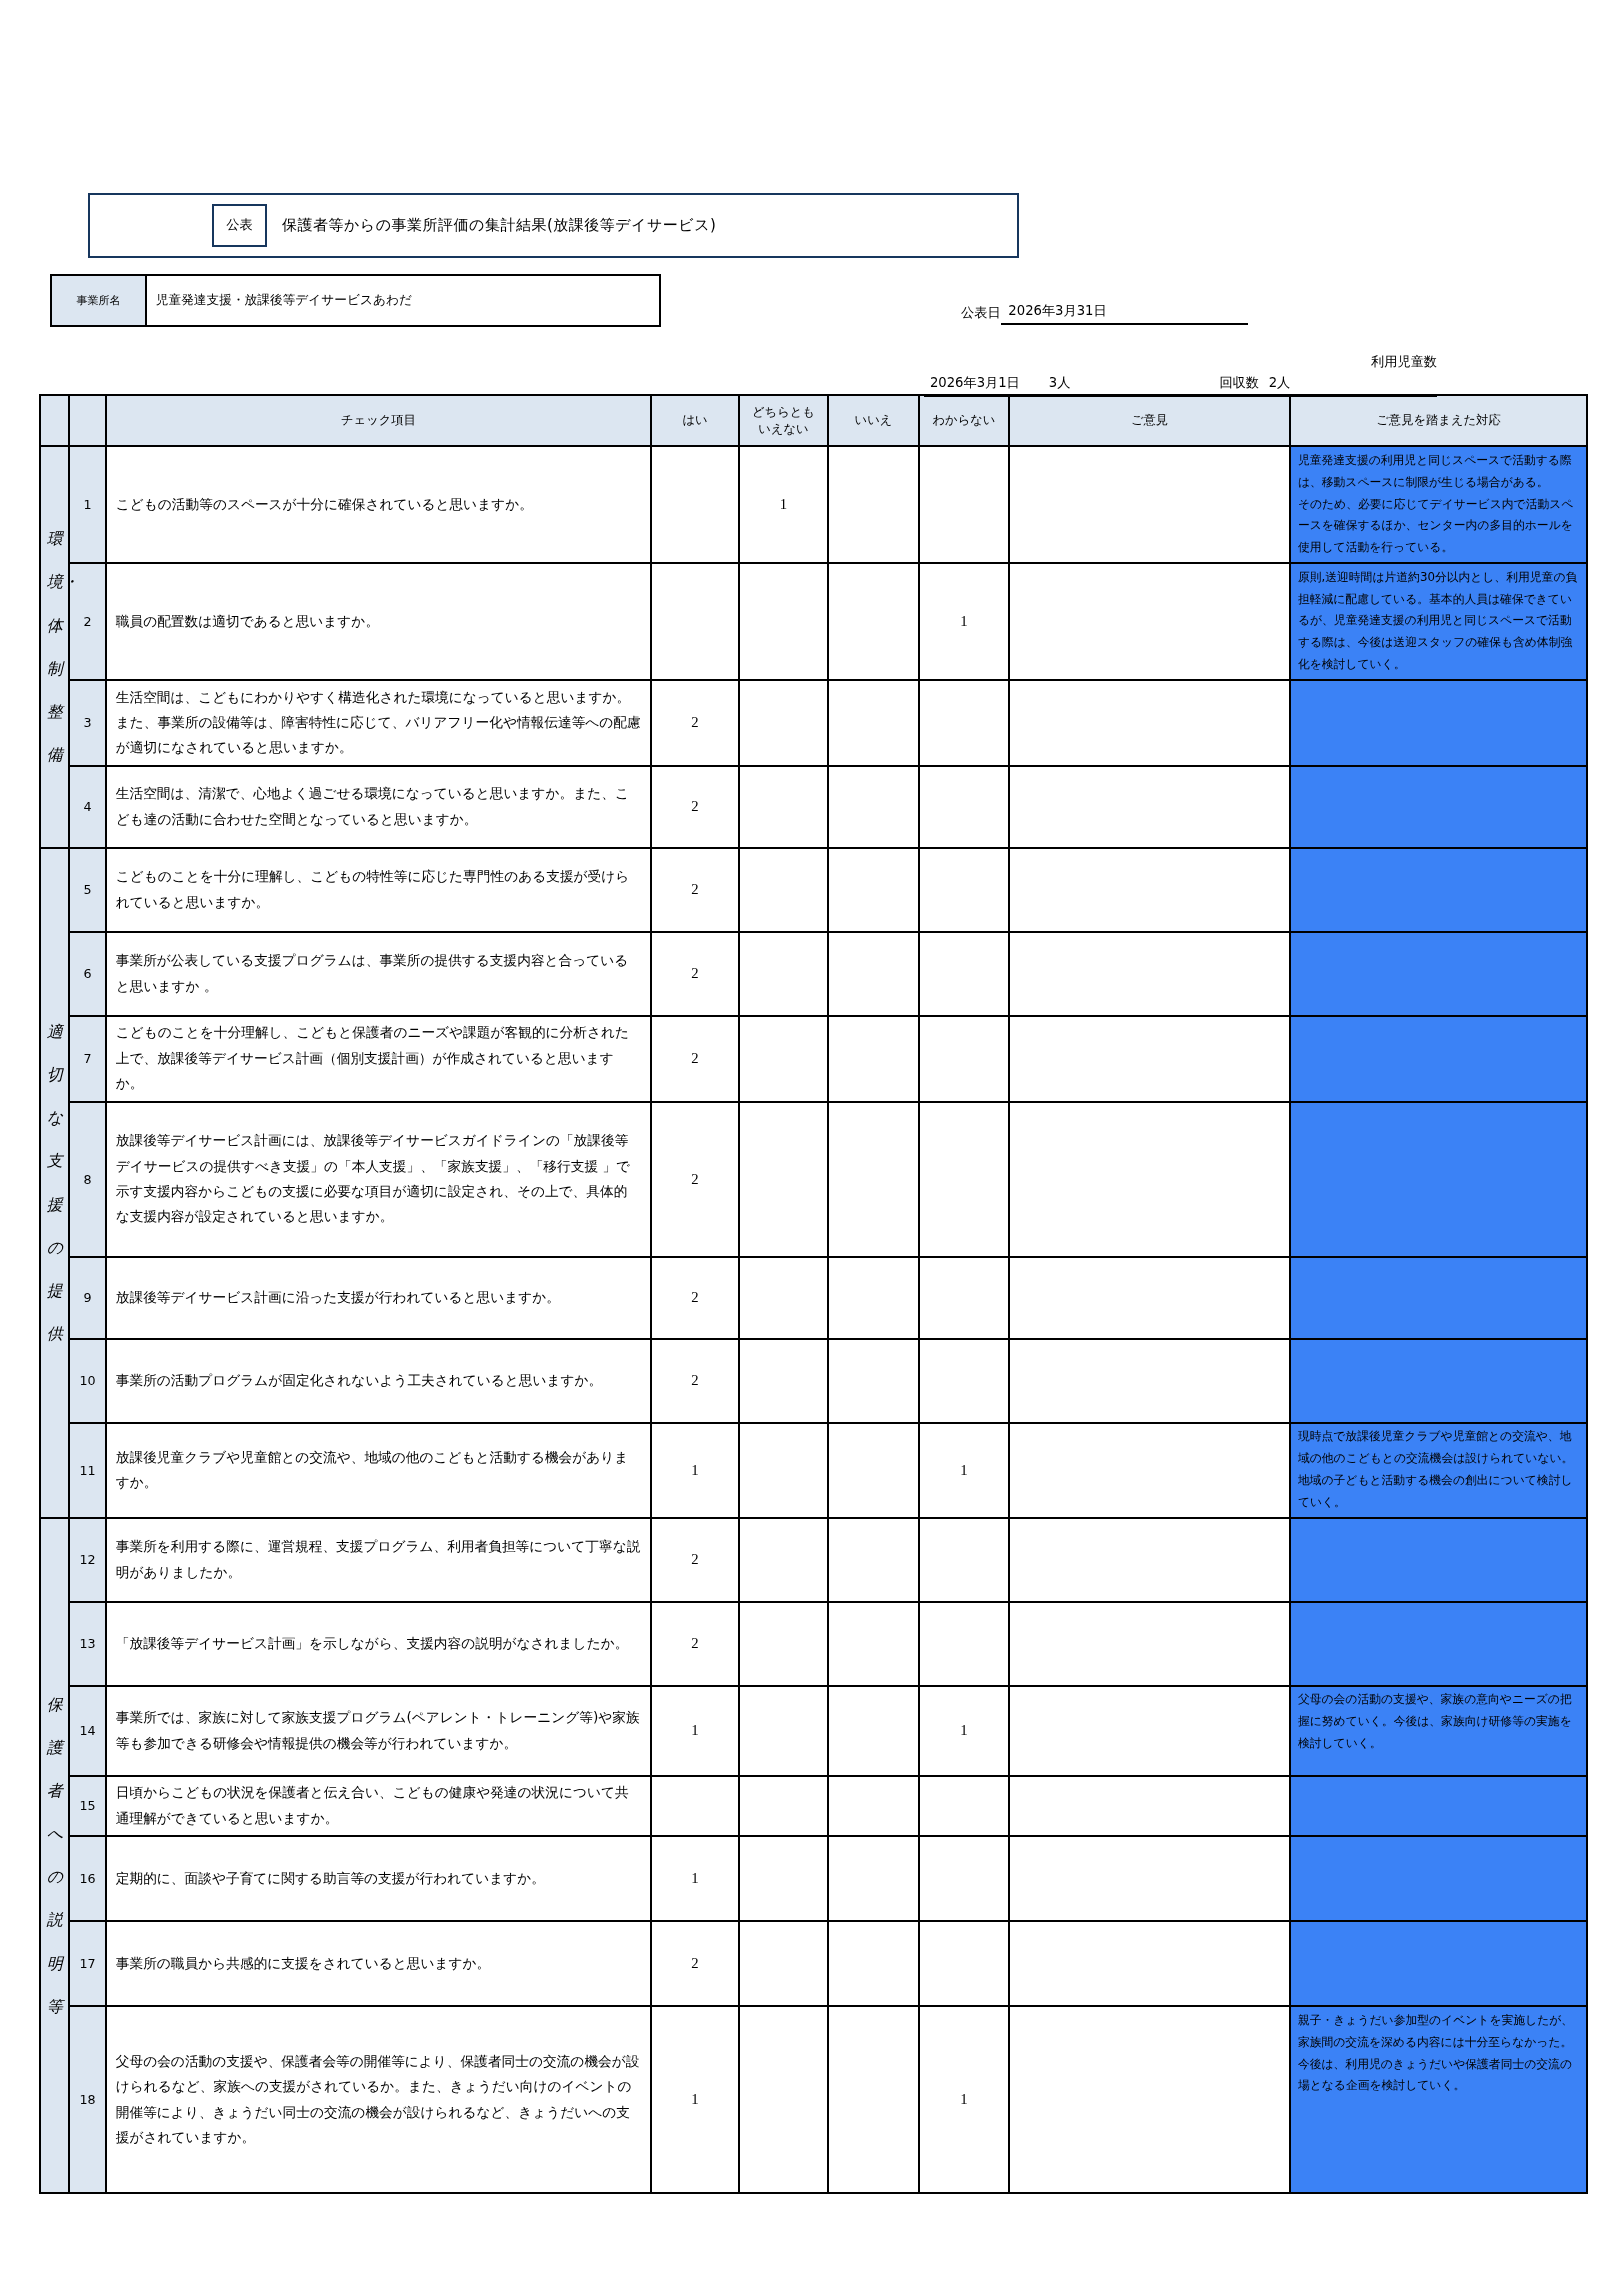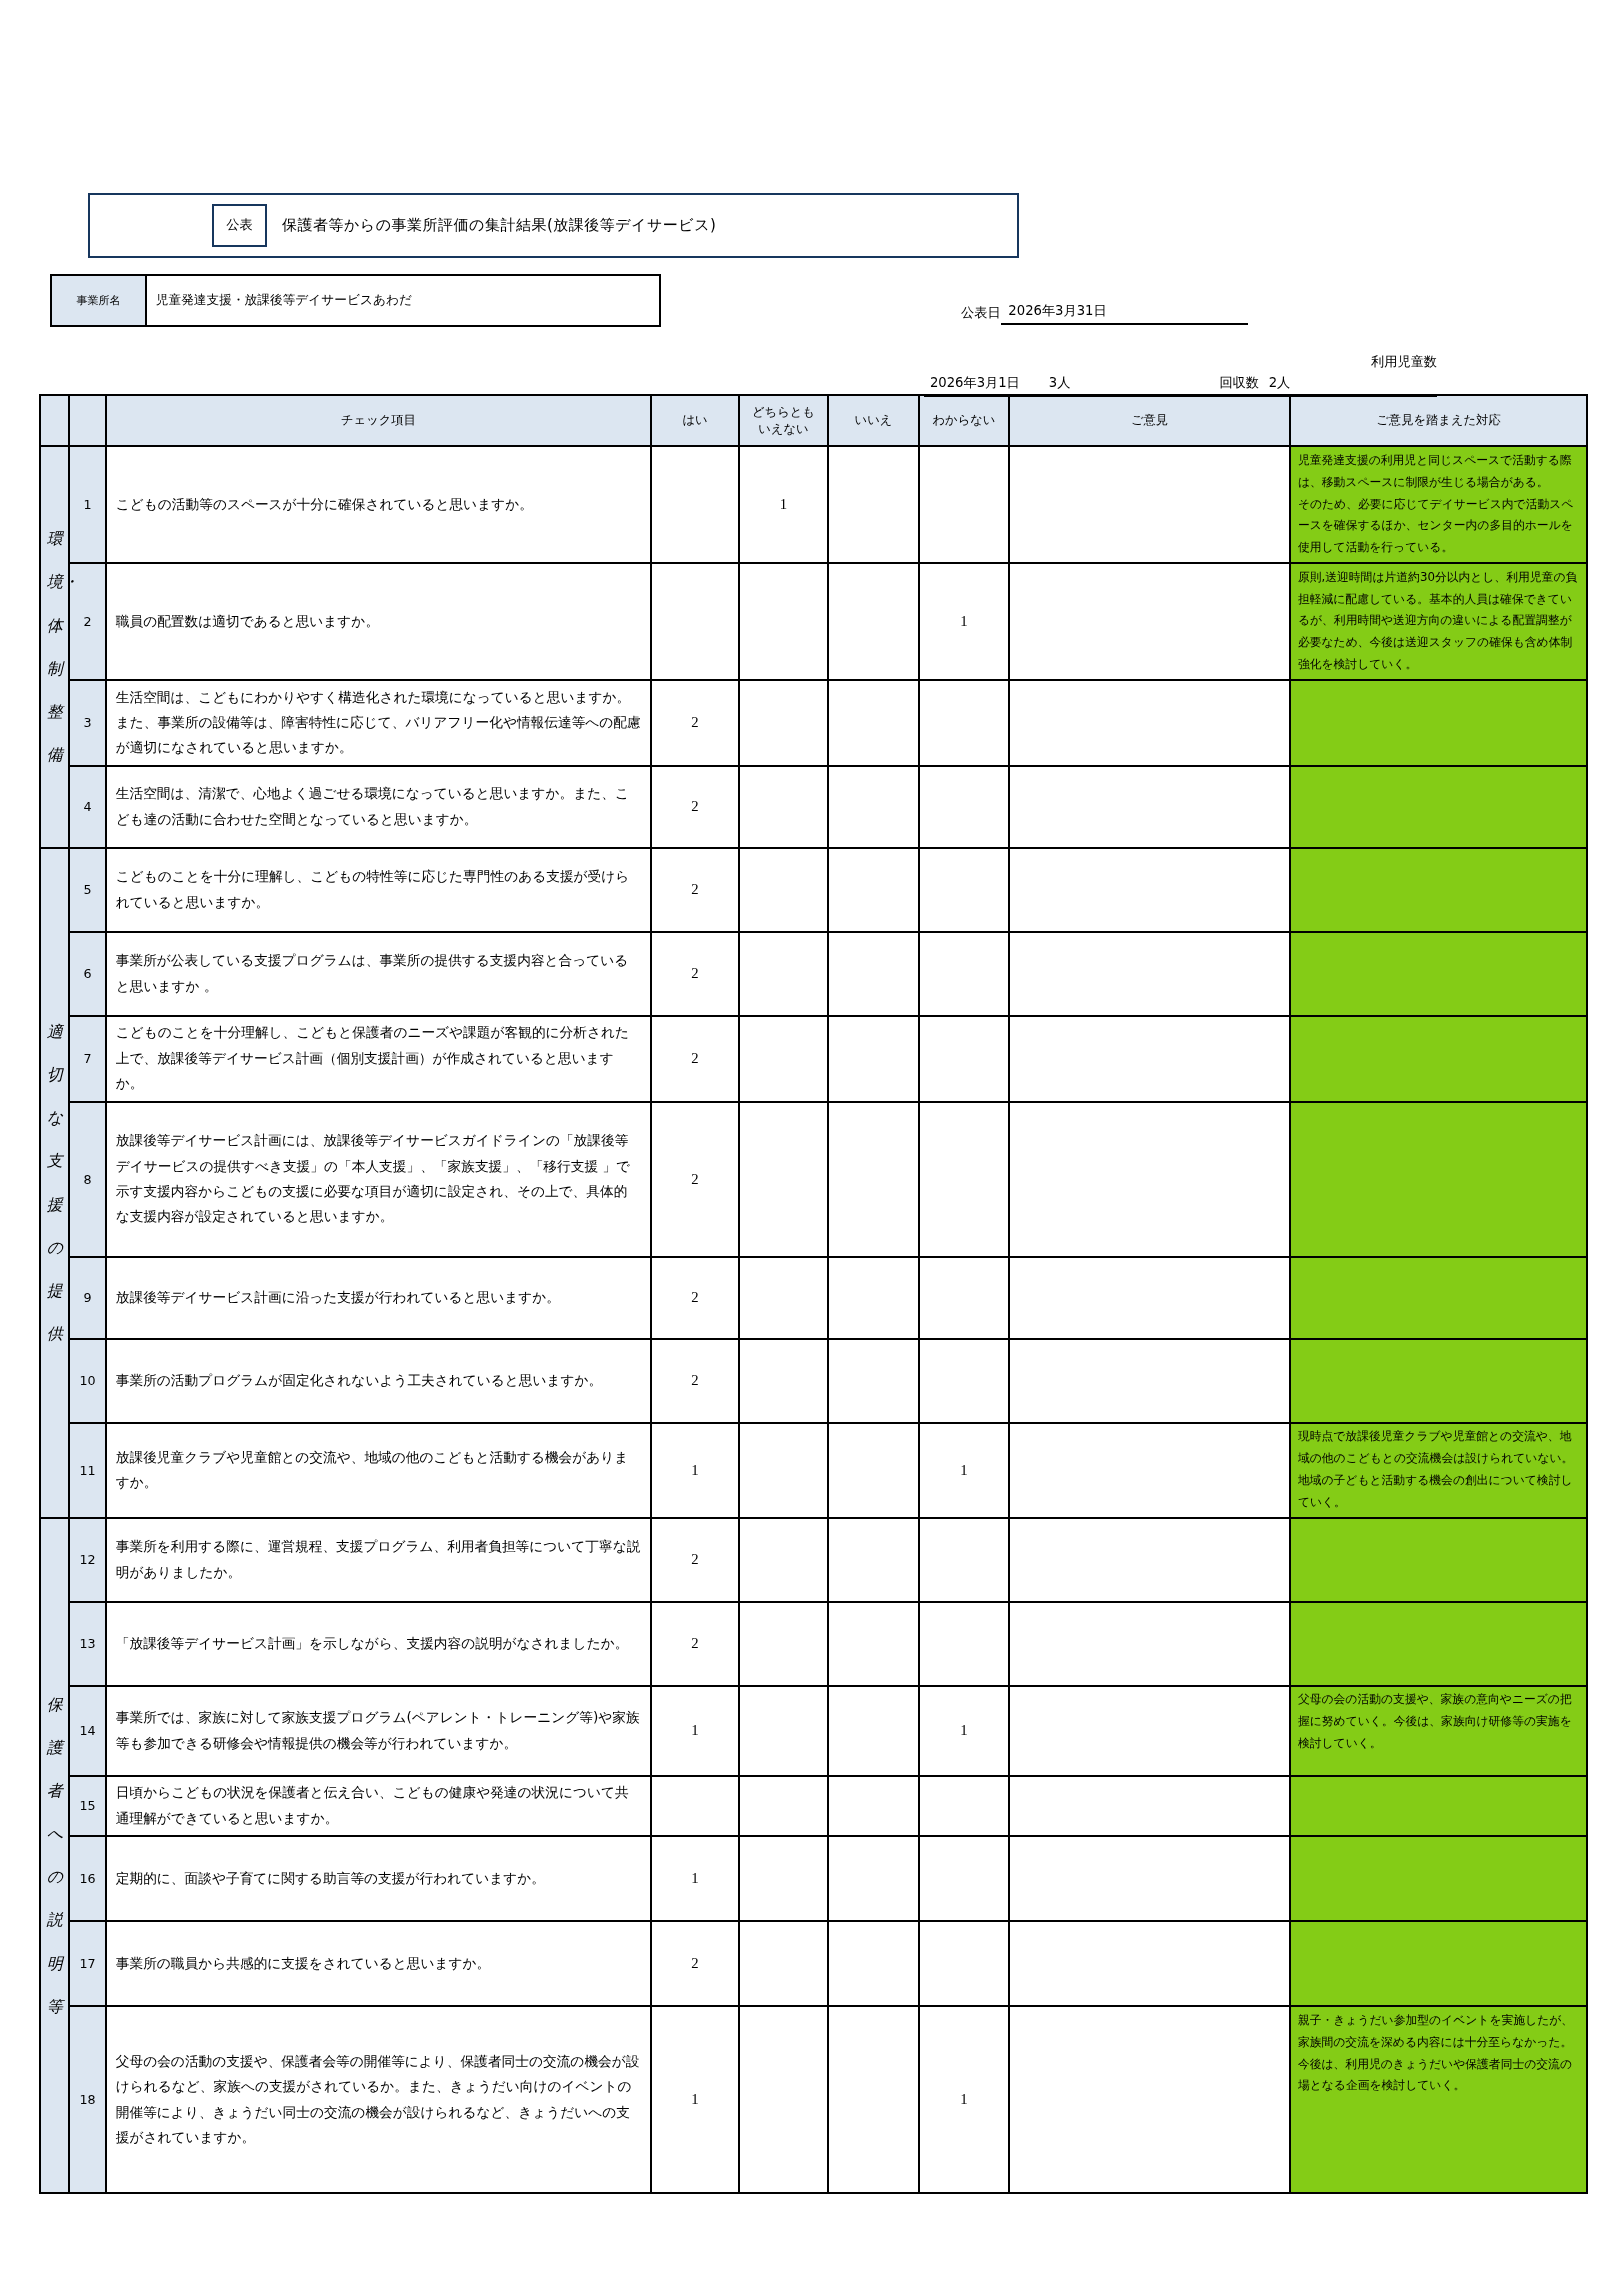--- a/index.html
+++ b/index.html
@@ -98,21 +98,21 @@
   td.q-cell{
     background:#fff;font-size:13.7px;line-height:1.85;
     padding:3.9px 8.8px;vertical-align:middle;white-space:pre-line;
   }
   td.val-cell{
     background:#fff;text-align:center;vertical-align:middle;
     font-family:"Liberation Serif","DejaVu Serif",serif;font-size:14.7px;
   }
   td.opinion-cell{background:#fff;}
   td.resp-cell{
-    background:#84cc16;font-size:11.8px;line-height:1.85;
+    background:#3b82f6;font-size:11.8px;line-height:1.85;
     padding:2.9px 6.9px;vertical-align:top;white-space:pre-line;
   }
 </style>
 </head>
 <body>
 
 <div class="page">
 
   <div class="top-area">
 
@@ -187,21 +187,21 @@
 そのため、必要に応じてデイサービス内で活動スペースを確保するほか、センター内の多目的ホールを使用して活動を行っている。</td>
   </tr>
         <tr style="height: 106px;">
     <td class="c-num num-cell">2</td>
     <td class="c-q q-cell">職員の配置数は適切であると思いますか。</td>
     <td class="c-yes val-cell"></td>
     <td class="c-nei val-cell"></td>
     <td class="c-no val-cell"></td>
     <td class="c-unk val-cell">1</td>
     <td class="c-op opinion-cell"></td>
-    <td class="c-resp resp-cell">原則,送迎時間は片道約30分以内とし、利用児童の負担軽減に配慮している。基本的人員は確保できているが、利用時間や送迎方向の違いによる配置調整が必要なため、今後は送迎スタッフの確保も含め体制強化を検討していく。</td>
+    <td class="c-resp resp-cell">原則,送迎時間は片道約30分以内とし、利用児童の負担軽減に配慮している。基本的人員は確保できているが、児童発達支援の利用児と同じスペースで活動する際は、今後は送迎スタッフの確保も含め体制強化を検討していく。</td>
   </tr>
         <tr style="height: 84px;">
     <td class="c-num num-cell">3</td>
     <td class="c-q q-cell">生活空間は、こどもにわかりやすく構造化された環境になっていると思いますか。また、事業所の設備等は、障害特性に応じて、バリアフリー化や情報伝達等への配慮が適切になされていると思いますか。</td>
     <td class="c-yes val-cell">2</td>
     <td class="c-nei val-cell"></td>
     <td class="c-no val-cell"></td>
     <td class="c-unk val-cell"></td>
     <td class="c-op opinion-cell"></td>
     <td class="c-resp resp-cell"></td>

